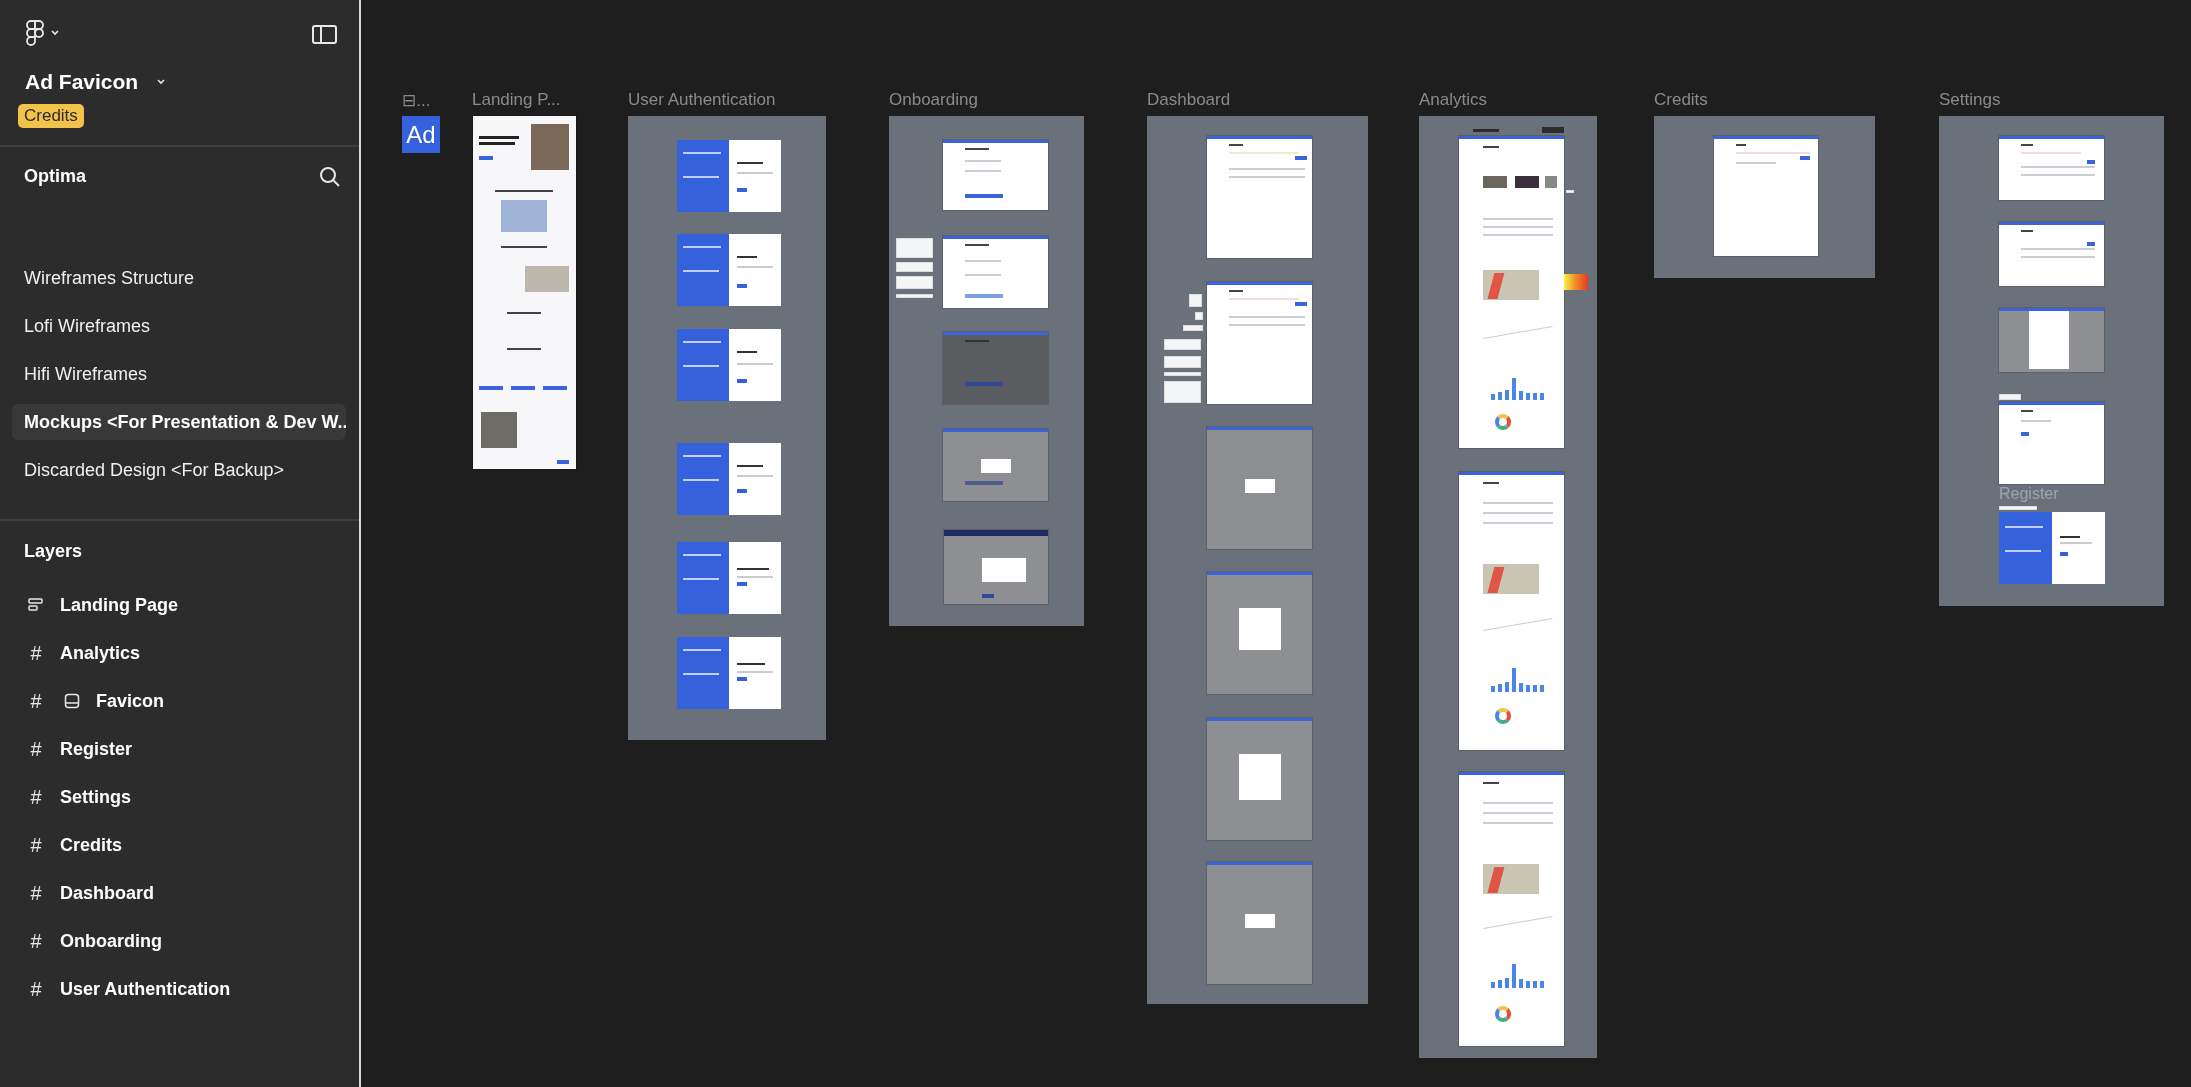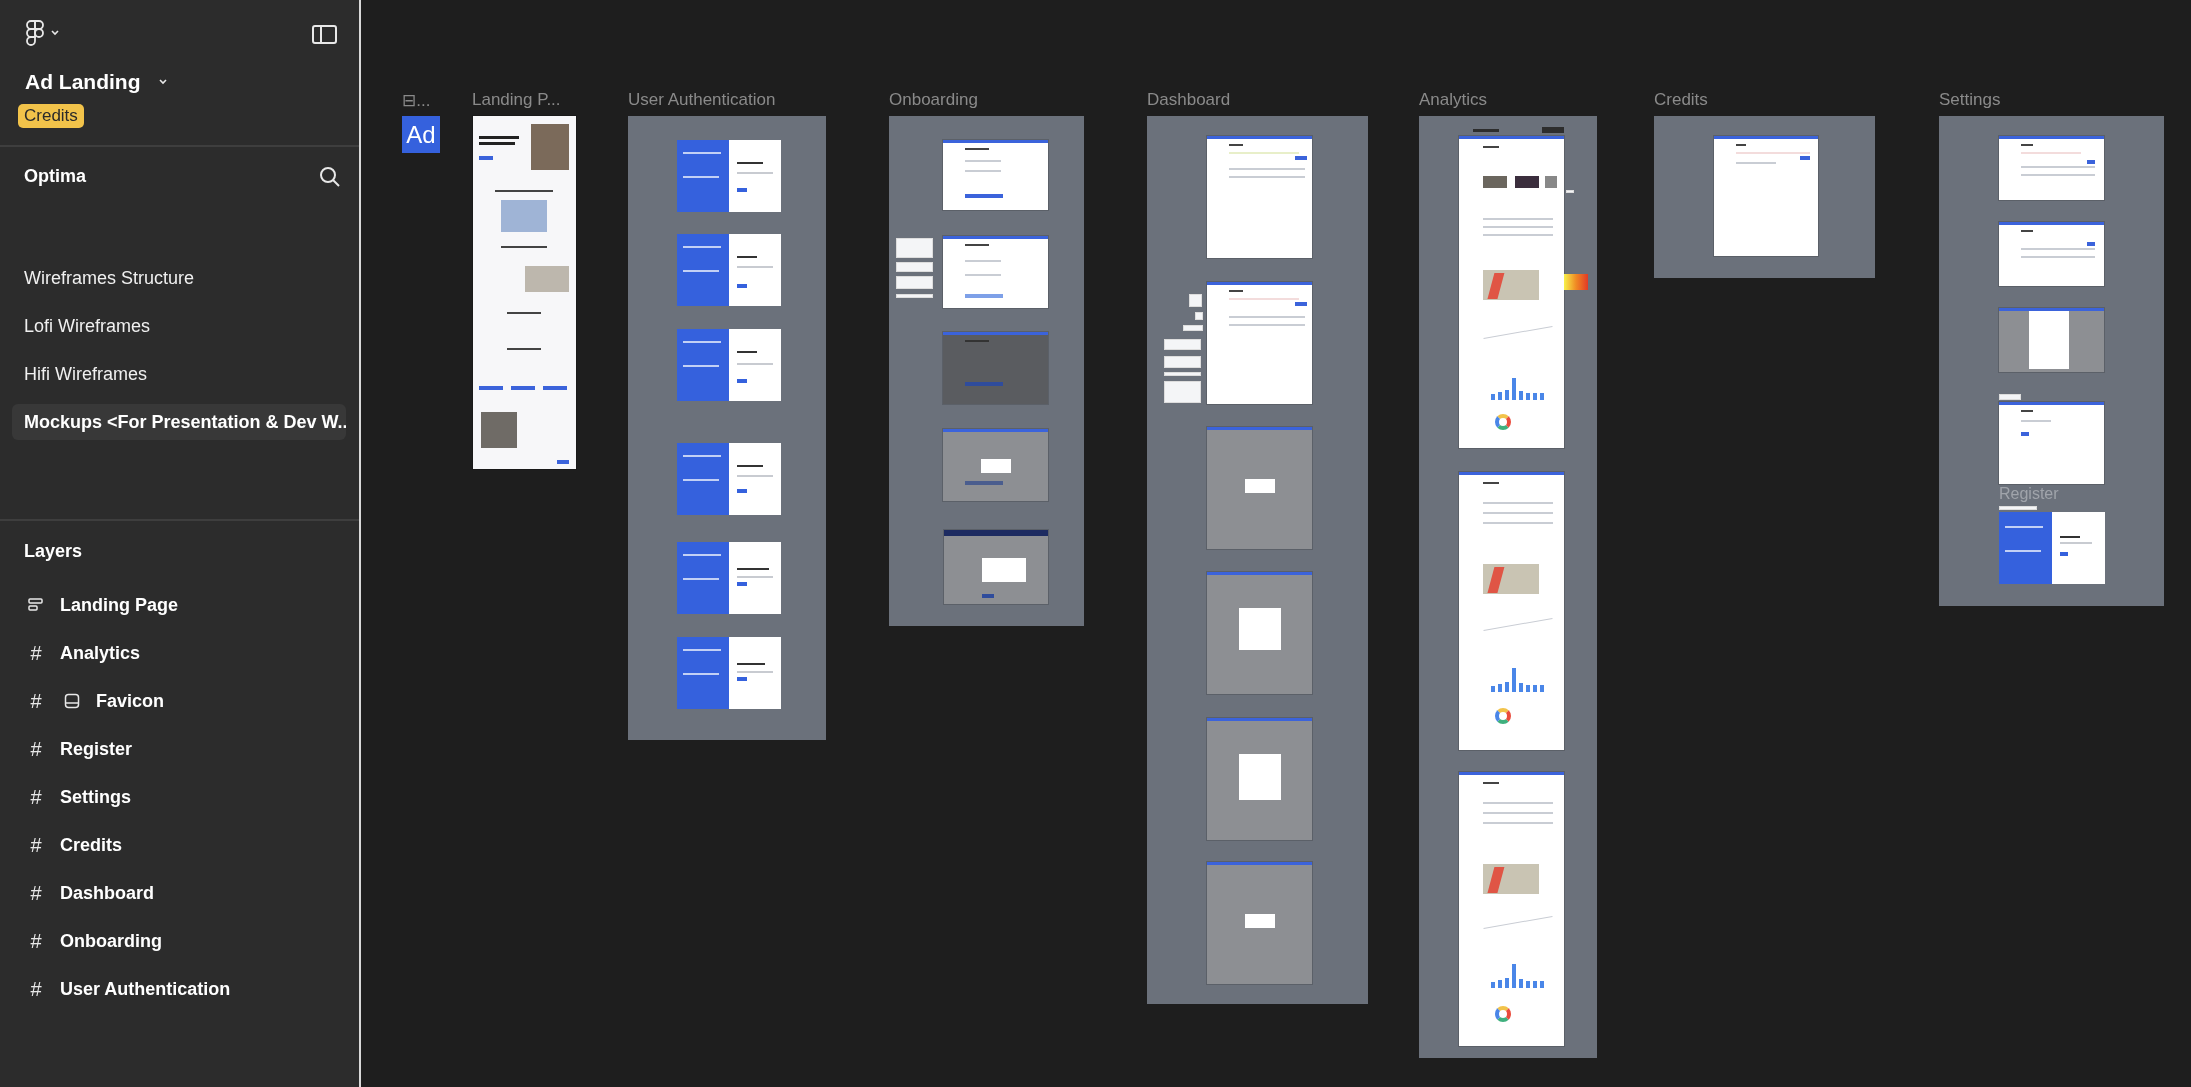--- a/index.html
+++ b/index.html
@@ -63,39 +63,40 @@
           <circle cx="13" cy="13" r="4"></circle>
         <path d="M5 17h4v4a4 4 0 1 1-4-4z"></path>
       </svg>
       <svg width="10" height="8" viewBox="0 0 10 8">
           <path d="M2 2l3 3 3-3" stroke="#e8e8e8" stroke-width="1.6" fill="none"></path>
         </svg>
     </div>
     <div class="sidebar-toggle"></div>
 
     <div class="file-name-row">
-      <span class="file-name">Ad Landing</span>
+      <span class="file-name">Ad Favicon</span>
       <svg width="10" height="8" viewBox="0 0 10 8">
           <path d="M2 2l3 3 3-3" stroke="#e8e8e8" stroke-width="1.6" fill="none"></path>
         </svg>
     </div>
     <span class="locked-badge">Credits</span>
 
     <div class="divider" style="top:145px"></div>
 
     <span class="section-title" style="top:166px">Optima</span>
     <svg class="search-btn" viewBox="0 0 24 24" fill="none" stroke="#e8e8e8" stroke-width="2">
       <circle cx="10" cy="10" r="7"></circle>
         <path d="M15 15l6 6"></path>
     </svg>
 
     <div class="page-item" style="top:260px">Wireframes Structure</div>
     <div class="page-item" style="top:308px">Lofi Wireframes</div>
     <div class="page-item" style="top:356px">Hifi Wireframes</div>
     <div class="page-item active" style="top:404px">Mockups &lt;For Presentation &amp; Dev W...</div>
+    <div class="page-item" style="top:452px">Discarded Design &lt;For Backup&gt;</div>
 
     <div class="divider" style="top:519px"></div>
 
     <span class="section-title" style="top:541px">Layers</span>
 
     <div class="layer-item" style="top:590px">
       <span class="layer-icon">
         <svg width="16" height="16" viewBox="0 0 16 16" fill="none" stroke="#e8e8e8" stroke-width="1.5">
             <rect x="1" y="2" width="13" height="4" rx="1"></rect>
             <rect x="1" y="9" width="8" height="4" rx="1"></rect>

